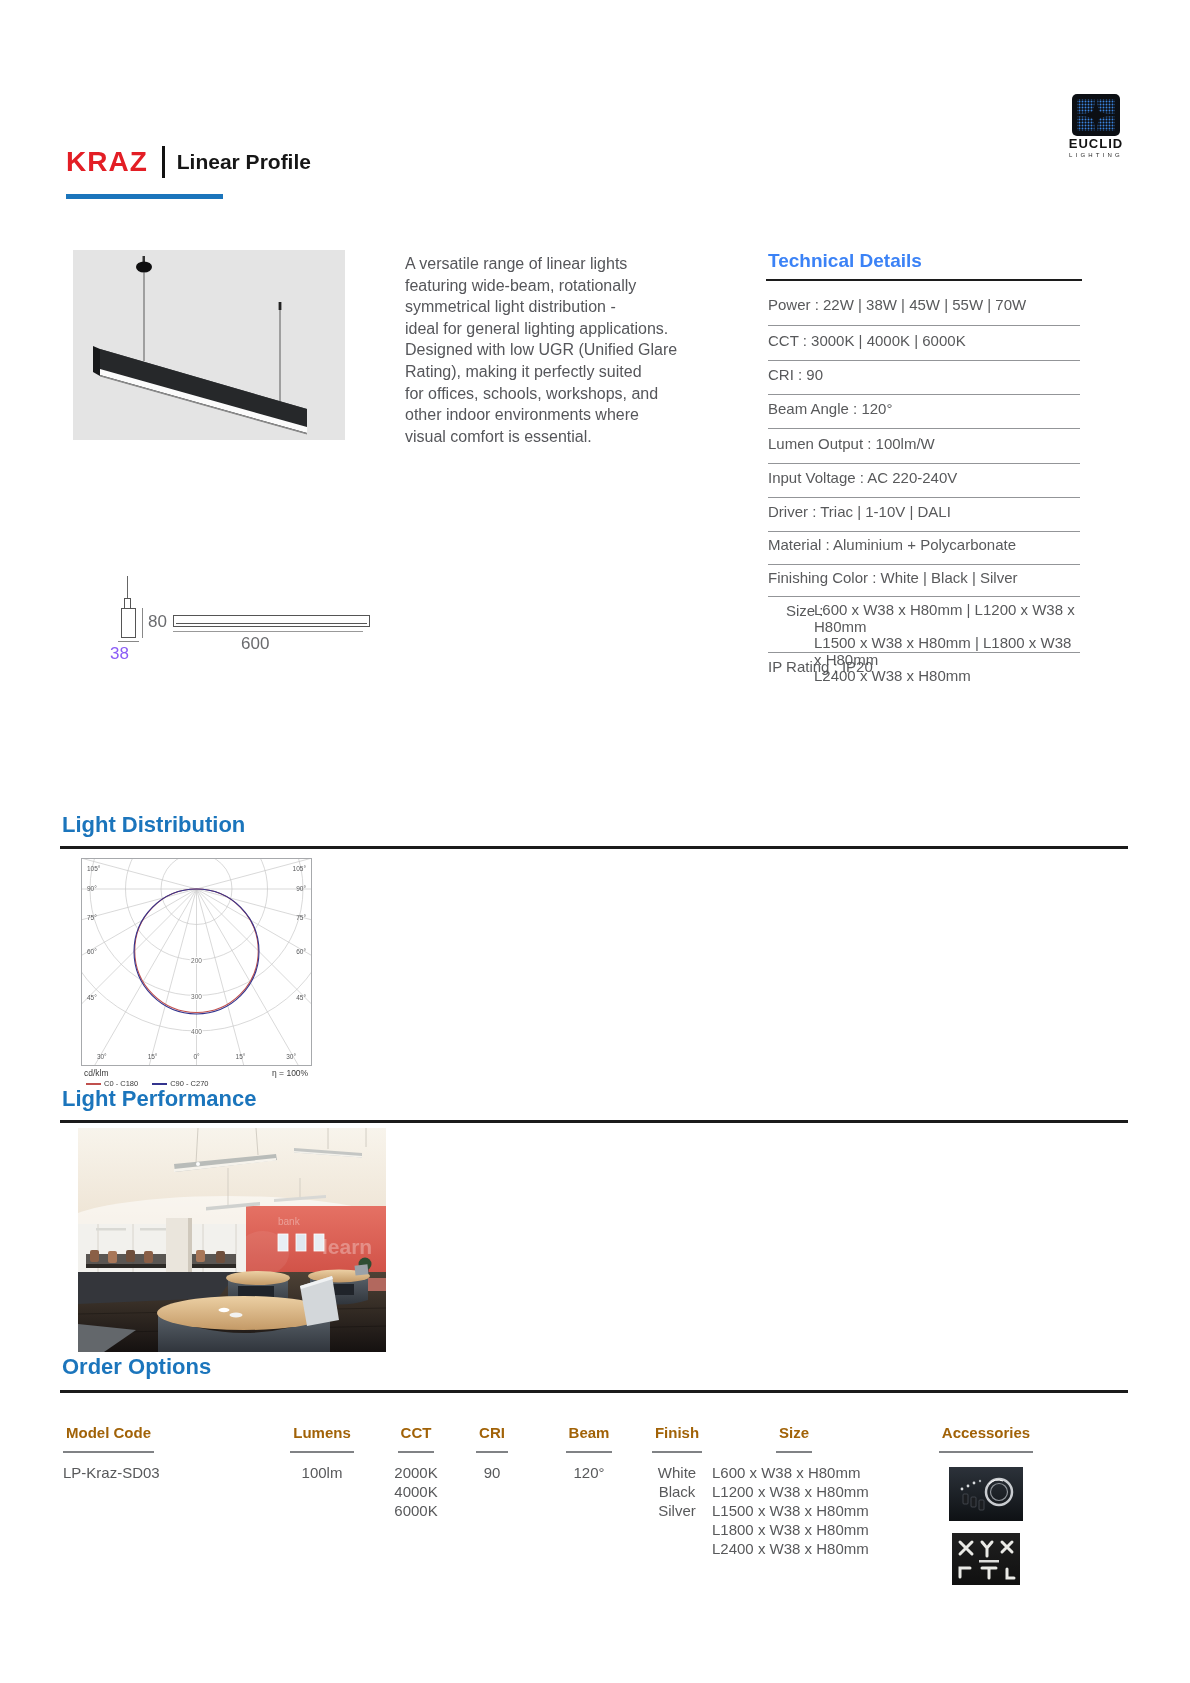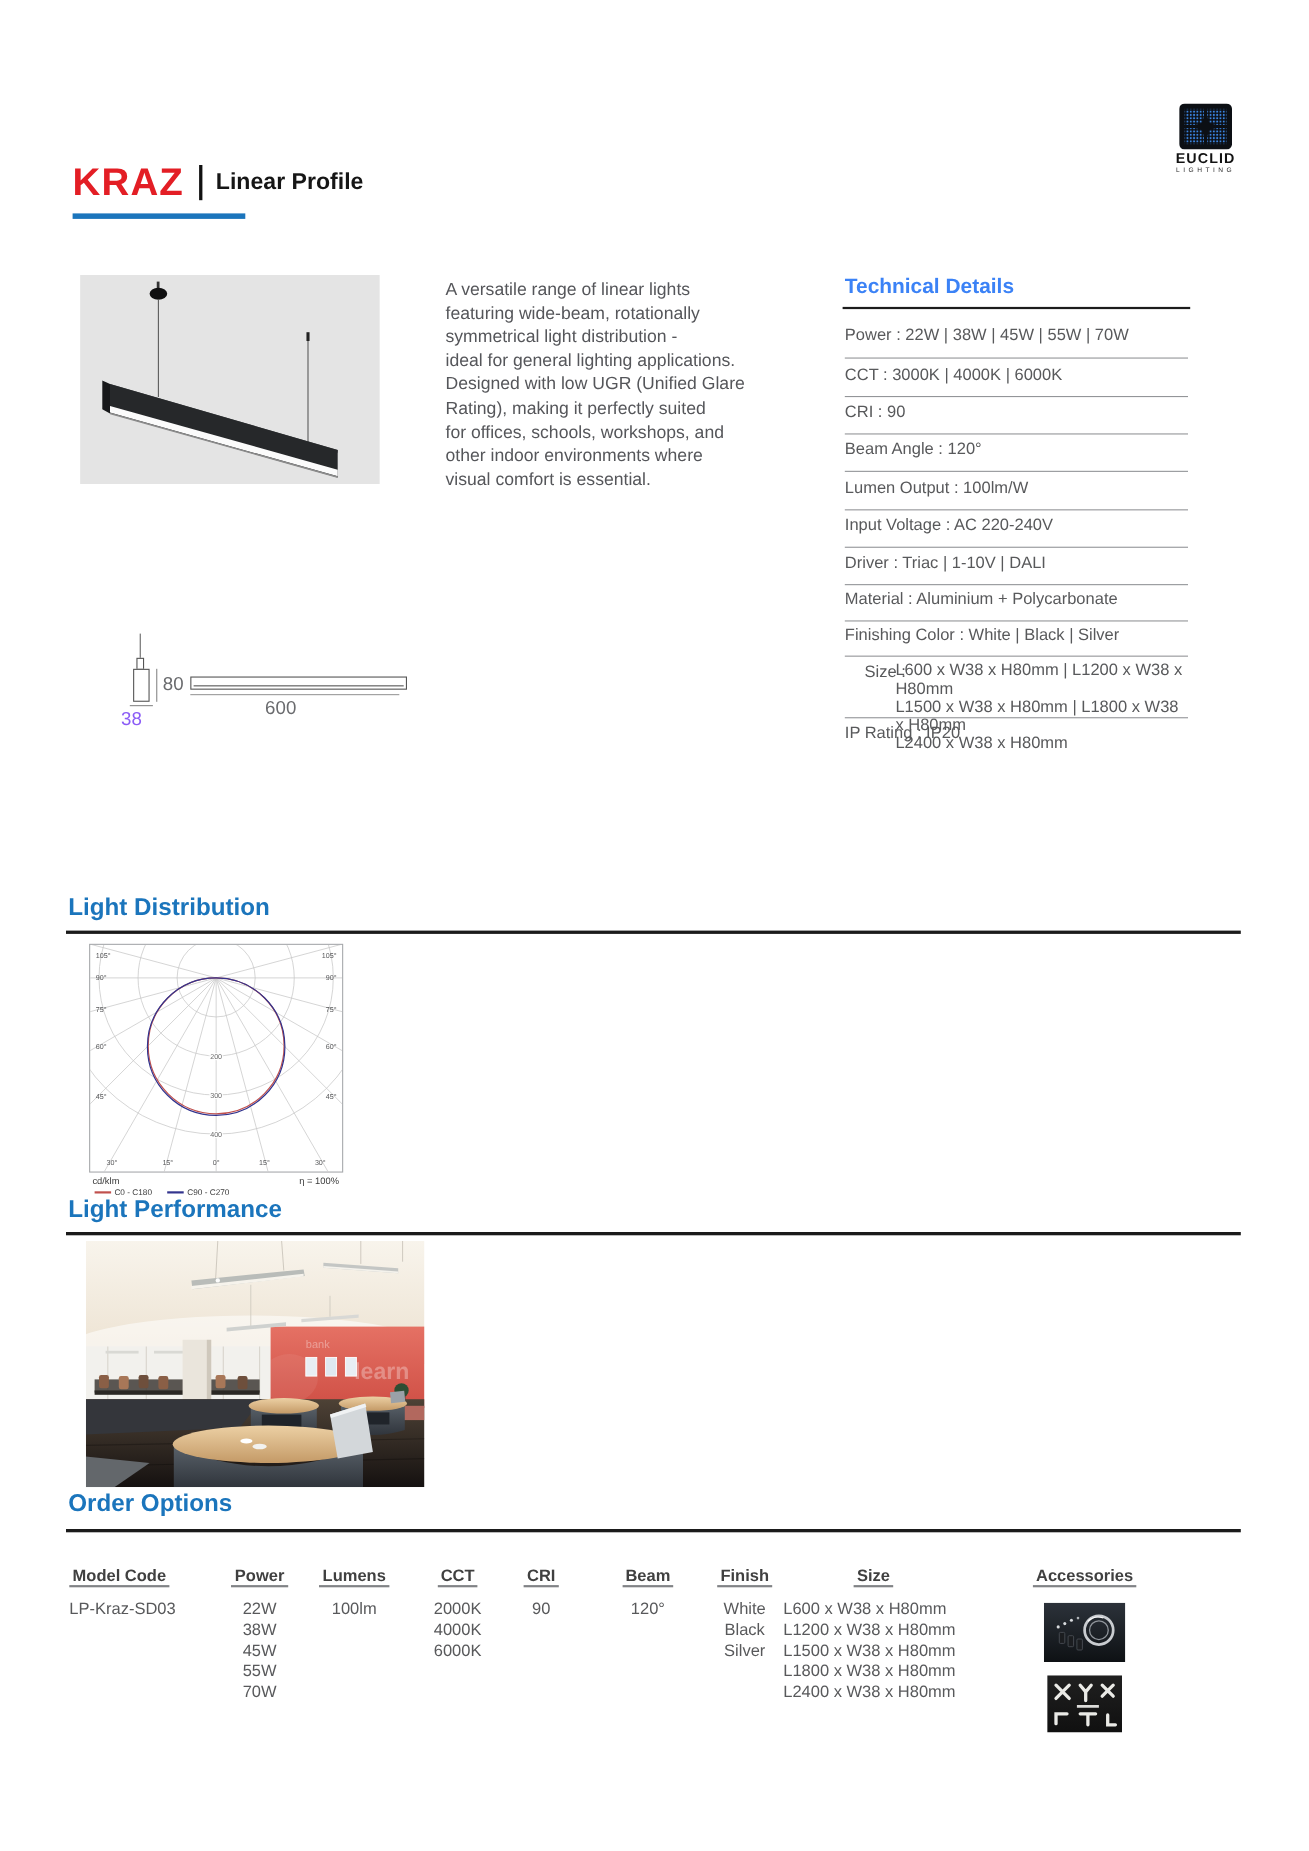--- a/index.html
+++ b/index.html
@@ -7,21 +7,21 @@
   body { font-family:"Liberation Sans", sans-serif; color:#58595b; }
   .page { position:relative; width:1190px; height:1683px; background:#fff; overflow:hidden; margin:0 auto; }
 
   
   .logo { position:absolute; left:1068px; top:94px; width:56px; text-align:center; }
   .logo-square { width:48px; height:42px; margin:0 auto; }
   .logo-name { font-size:13px; font-weight:bold; color:#121212; letter-spacing:1px; margin-top:0; }
   .logo-sub { font-size:6px; color:#2b2b2b; letter-spacing:3.2px; margin-top:1px; }
 
   .title-row { position:absolute; left:66px; top:146px; display:flex; align-items:center; }
-  .brand { font-size:35px; font-weight:800; color:#e31e25; letter-spacing:1px; }
+  .brand { font-size:28px; font-weight:800; color:#e31e25; letter-spacing:1px; }
   .title-divider { width:3px; height:32px; background:#111; margin:0 12px 0 14px; }
   .subtitle { font-size:21px; font-weight:bold; color:#161616; }
   .title-bar { position:absolute; left:66px; top:194px; width:157px; height:5px; background:#1b75bc; }
 
   
   .product-photo { position:absolute; left:73px; top:250px; width:272px; height:190px; background:#e4e4e4; }
 
   
   .intro { position:absolute; left:405px; top:253px; width:310px; font-size:16px; line-height:21.6px; color:#55565a; white-space:pre-line; }
 
@@ -56,21 +56,21 @@
   .ld-eff { position:absolute; left:272px; top:1068px; font-size:8.5px; color:#3a3a3a; }
   .ld-legend { position:absolute; left:86px; top:1079px; font-size:7.5px; color:#3a3a3a; display:flex; align-items:center;justify-content:center; }
   .leg-line { display:inline-block; width:15px; height:2px; margin-right:3px; }
   .leg-label { margin-right:14px; }
 
   
   .perf-photo { position:absolute; left:78px; top:1128px; width:308px; height:224px; overflow:hidden; }
 
   
   .ocol { position:absolute; top:1424px; }
-  .ohead { display:inline-block; font-size:15px; font-weight:bold; color:#404040; border-bottom:2px solid #808285; padding:0 3px 0 3px; }
+  .ohead { display:inline-block; font-size:15px; font-weight:bold; color:#a16207; border-bottom:2px solid #808285; padding:0 3px 10px 3px; }
   .ovals { margin-top:10px; font-size:15px; line-height:19px; color:#58595b; white-space:pre-line; }
   .c-center { text-align:center; }
   .acc-img { margin:0 auto; }
   .acc-img + .acc-img { margin-top:12px; }
 </style>
 </head>
 <body>
 
 <div class="page">
 
@@ -325,28 +325,20 @@
     </svg>
   </div>
 
   <div class="sec-head" style="top:1354px; font-size:22px;text-align:center;">Order Options</div>
   <div class="sec-rule" style="top:1390px;"></div>
 
   <div class="ocol" style="left:63px; width:150px;">
     <span class="ohead">Model Code</span>
     <div class="ovals">LP-Kraz-SD03</div>
   </div>
-  <div class="ocol c-center" style="left:200px; width:72px;">
-    <span class="ohead">Power</span>
-    <div class="ovals">22W
-38W
-45W
-55W
-70W</div>
-  </div>
   <div class="ocol c-center" style="left:282px; width:80px;">
     <span class="ohead">Lumens</span>
     <div class="ovals">100lm</div>
   </div>
   <div class="ocol c-center" style="left:378px; width:76px;">
     <span class="ohead">CCT</span>
     <div class="ovals">2000K
 4000K
 6000K</div>
   </div>

